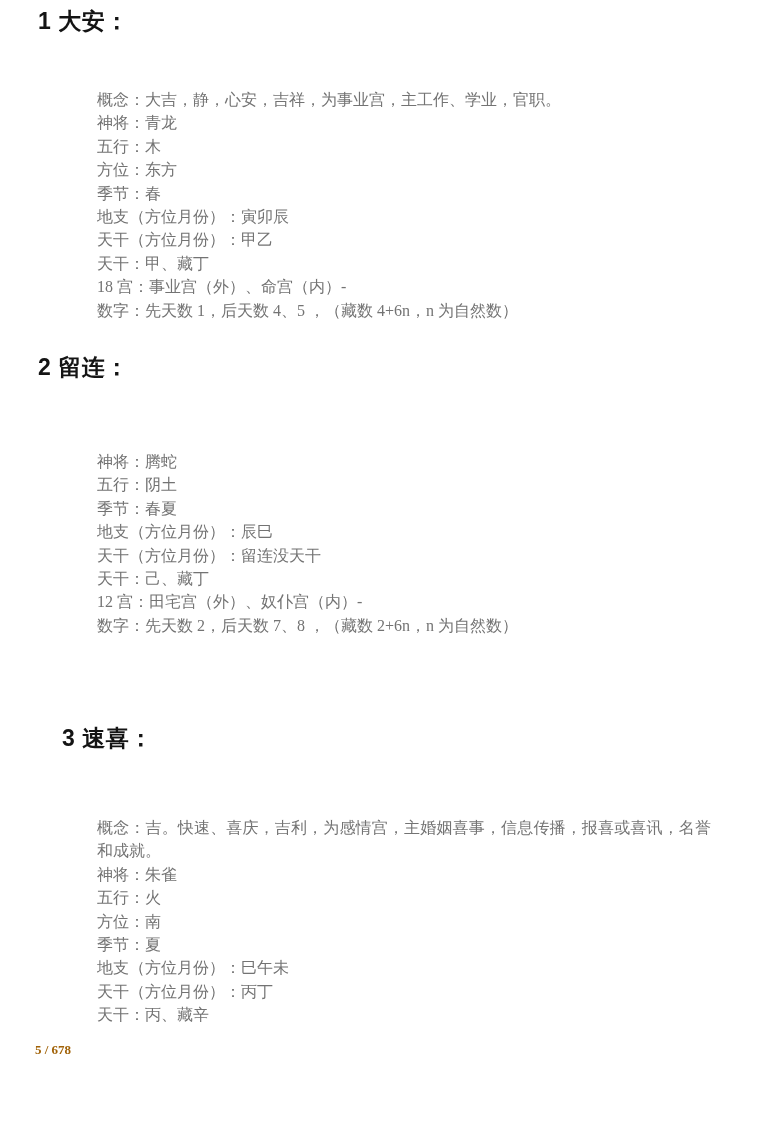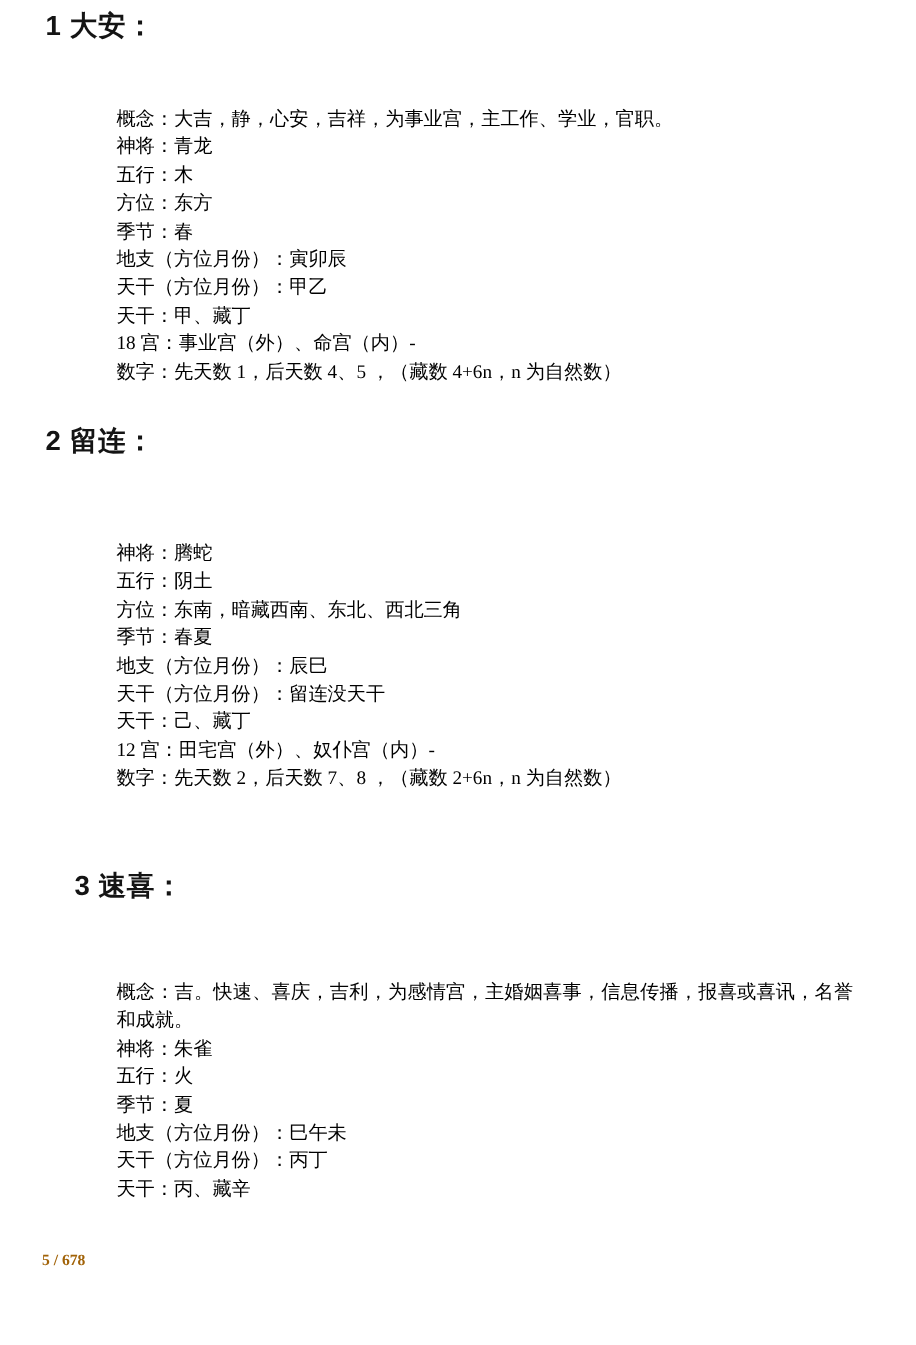--- a/index.html
+++ b/index.html
@@ -23,21 +23,21 @@
     color: #141414;
     letter-spacing: 0.5px;
     white-space: nowrap;
   }
   .section-body {
     position: absolute;
     left: 97px;
     width: 614px;
     font-size: 16px;
     line-height: 23.4px;
-    color: #000000;
+    color: #737373;
     text-align: justify;
   }
   .section-body p {
     margin: 0;
     padding: 0;
   }
   .page-footer {
     position: absolute;
     left: 35px;
     top: 1042px;
@@ -70,34 +70,34 @@
     <p>天干（方位月份）：甲乙</p>
     <p>天干：甲、藏丁</p>
     <p>18 宫：事业宫（外）、命宫（内）-</p>
     <p>数字：先天数 1，后天数 4、5 ，（藏数 4+6n，n 为自然数）</p>
   </div>
 
   <h2 class="section-heading h2">2 留连：</h2>
   <div class="section-body b2">
     <p>神将：腾蛇</p>
     <p>五行：阴土</p>
-    <p>方位：东南，暗藏西南、东北、西北三角</p>
     <p>季节：春夏</p>
     <p>地支（方位月份）：辰巳</p>
     <p>天干（方位月份）：留连没天干</p>
     <p>天干：己、藏丁</p>
     <p>12 宫：田宅宫（外）、奴仆宫（内）-</p>
     <p>数字：先天数 2，后天数 7、8 ，（藏数 2+6n，n 为自然数）</p>
   </div>
 
   <h2 class="section-heading h3">3 速喜：</h2>
   <div class="section-body b3">
     <p>概念：吉。快速、喜庆，吉利，为感情宫，主婚姻喜事，信息传播，报喜或喜讯，名誉和成就。</p>
     <p>神将：朱雀</p>
     <p>五行：火</p>
+    <p>方位：南</p>
     <p>季节：夏</p>
     <p>地支（方位月份）：巳午未</p>
     <p>天干（方位月份）：丙丁</p>
     <p>天干：丙、藏辛</p>
   </div>
 
   <div class="page-footer">5 / 678</div>
 
 </div>
 

